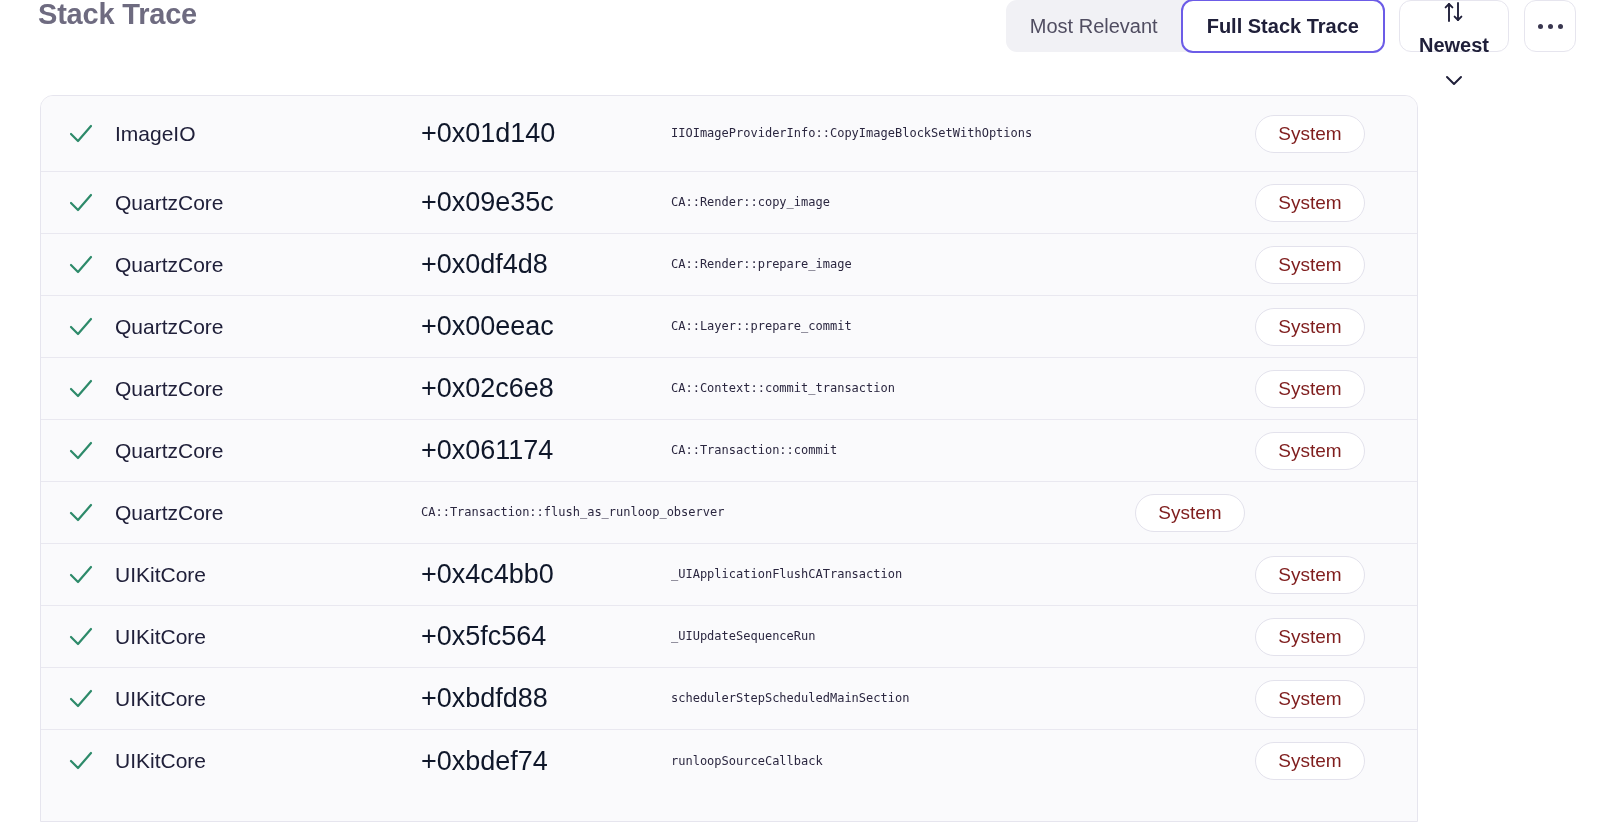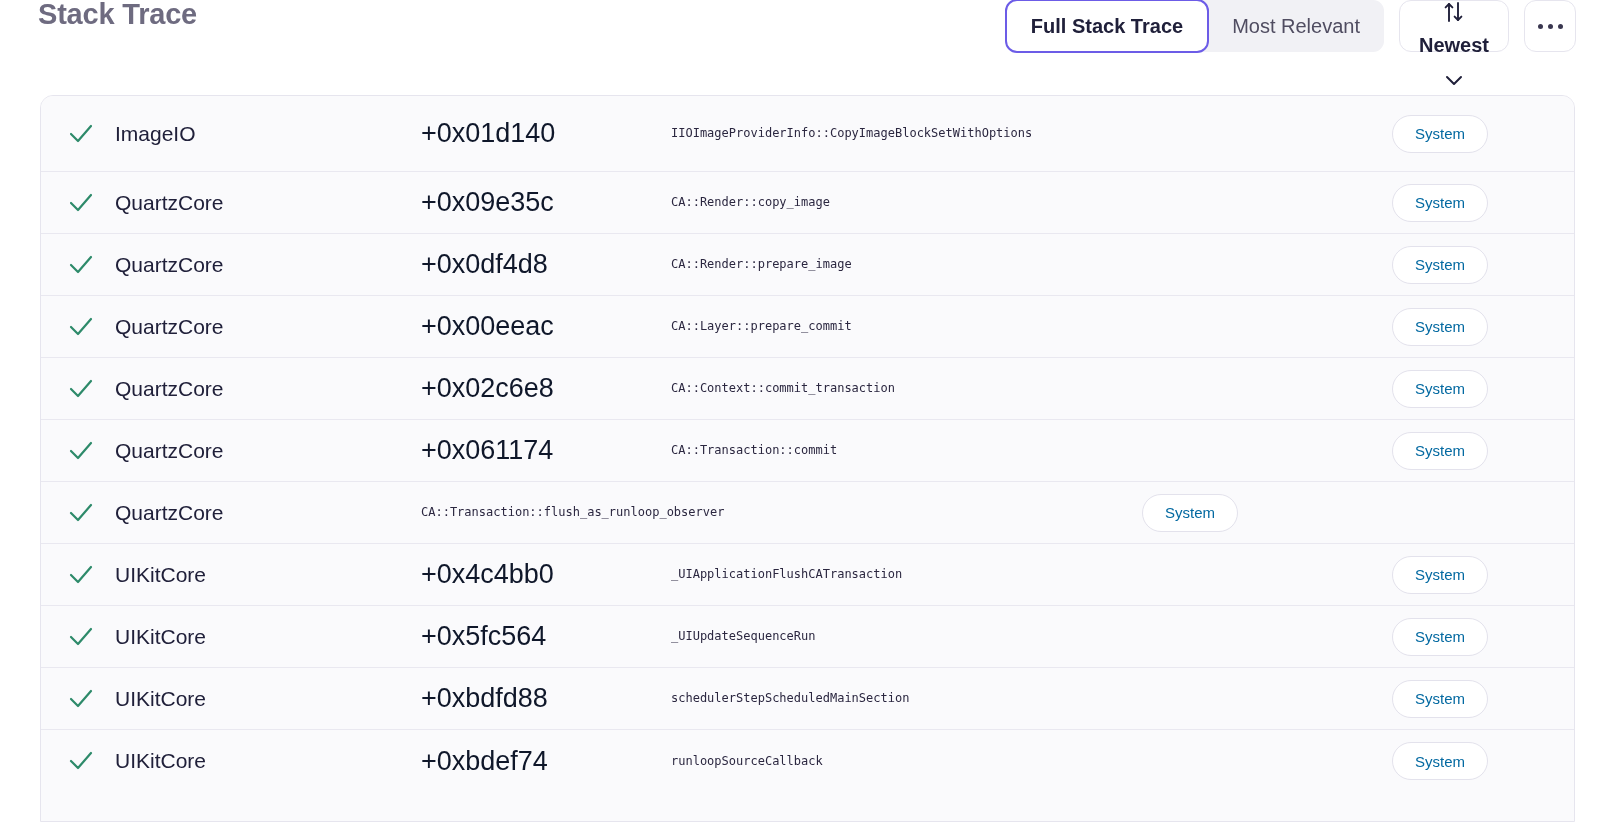--- a/index.html
+++ b/index.html
@@ -122,21 +122,21 @@
     height: 5px;
     border-radius: 50%;
     background: #3a3750;
   }
 
   
   .trace-card {
     position: absolute;
     left: 40px;
     top: 95px;
-    width: 1535px;
+    width: 1378px;
     height: 727px;
     border: 1.5px solid #e6e5ee;
     border-top-left-radius: 13px;
     border-top-right-radius: 13px;
     background: #fafafc;
     overflow: hidden;
   }
 
   .trace-row {
     display: flex;
@@ -196,38 +196,38 @@
   }
   .tag-pill {
     display: inline-flex;
     align-items: center;
     justify-content: center;
     height: 38px;
     padding: 0 22px;
     border: 1.6px solid #e3e2ec;
     border-radius: 19px;
     background: #ffffff;
-    font-size: 15px;
-    color: #0369a1;
+    font-size: 19px;
+    color: #7f1d1d;
     white-space: nowrap;
   }
 </style>
 </head>
 <body>
 
 <div class="page">
 
   <div class="header">
     <div class="page-title">Stack Trace</div>
 
     <div class="header-controls">
 
       <div class="segmented">
+        <div class="seg-item">Most Relevant</div>
         <div class="seg-item active">Full Stack Trace</div>
-        <div class="seg-item">Most Relevant</div>
       </div>
 
       <div class="sort-btn">
         <span class="sort-icon">
           <svg viewBox="0 0 19 22" width="19" height="22" fill="none" stroke="#20203a" stroke-width="1.9" stroke-linecap="round" stroke-linejoin="round">
             <path d="M5 20 L5 3"></path>
               <path d="M1.6 6.4 L5 3 L8.4 6.4"></path>
             <path d="M14 2 L14 19"></path>
               <path d="M10.6 15.6 L14 19 L17.4 15.6"></path>
           </svg>

